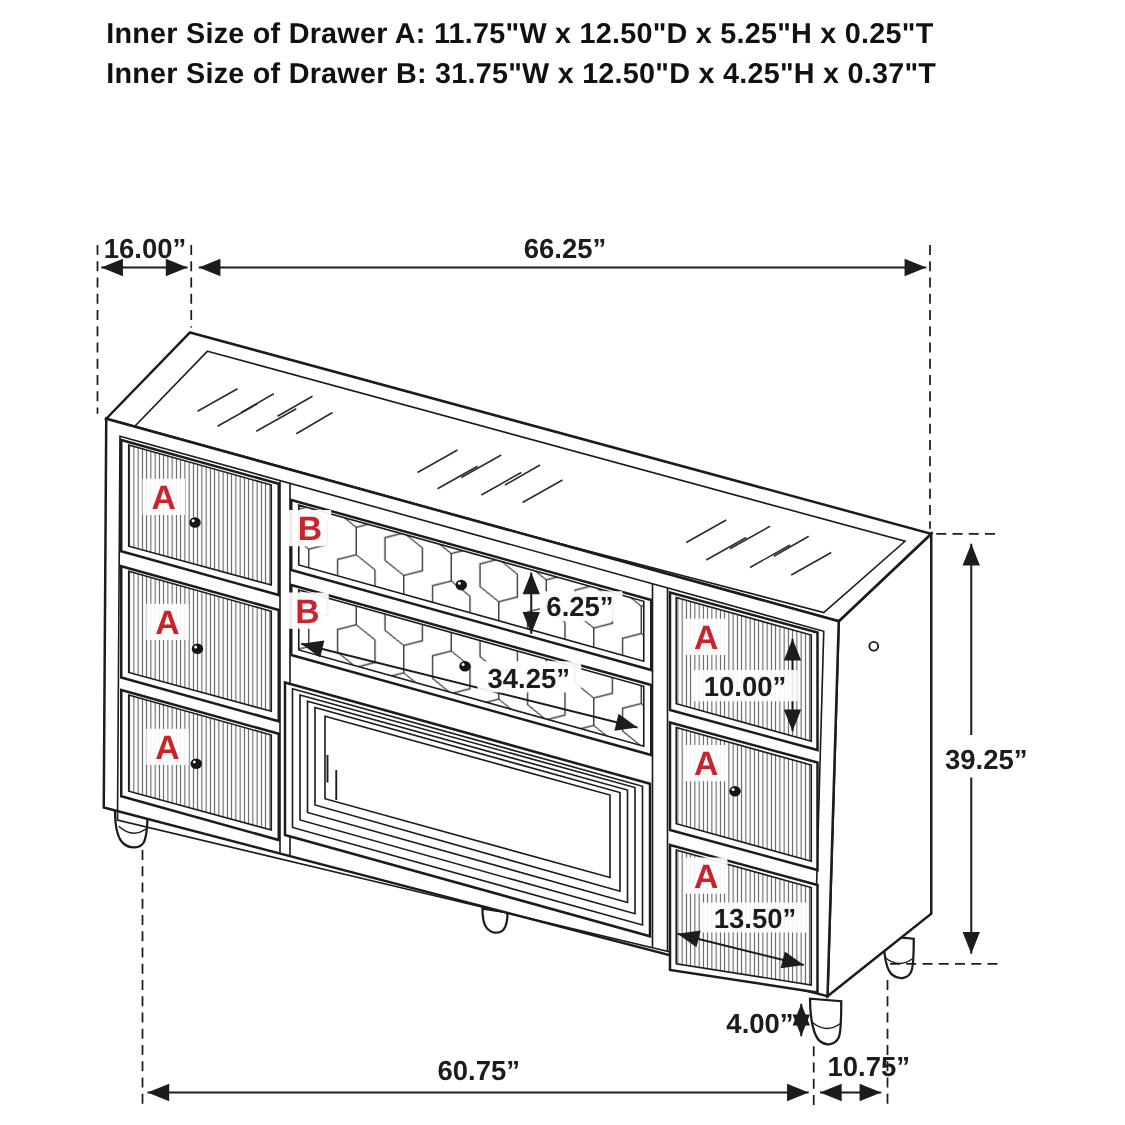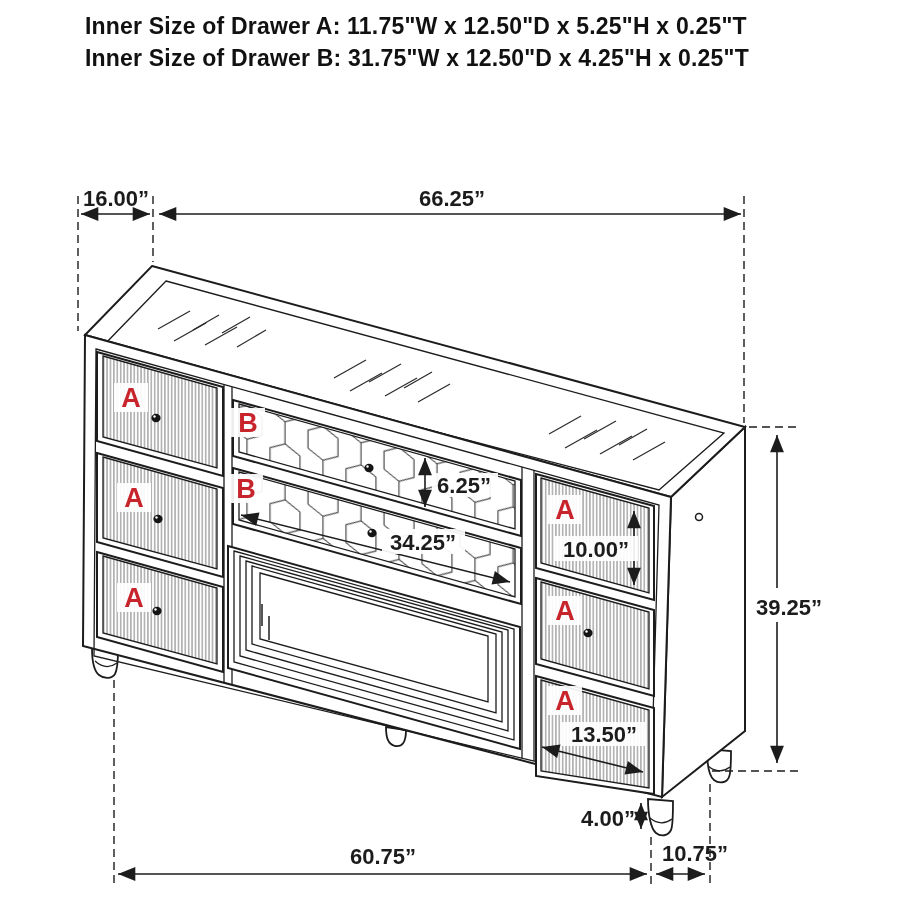--- a/index.html
+++ b/index.html
@@ -18,21 +18,21 @@
   .hatch{stroke:#2a2a2a;stroke-width:1.2;}
   .patch{fill:#ffffff;opacity:.92;}
 </style>
 </head>
 <body>
 
 <div class="stage">
 
   <div class="hdr">
     <div>Inner Size of Drawer A: 11.75"W x 12.50"D x 5.25"H x 0.25"T</div>
-    <div>Inner Size of Drawer B: 31.75"W x 12.50"D x 4.25"H x 0.25"T</div>
+    <div>Inner Size of Drawer B: 31.75"W x 12.50"D x 4.25"H x 0.37"T</div>
   </div>
 
   <svg width="900" height="900" viewBox="0 0 900 900">
     <defs>
       <marker id="arr" viewBox="0 0 12 10" refX="11" refY="5" markerWidth="13" markerHeight="11" orient="auto">
         <path d="M1,1 L11,5 L1,9 Z" fill="#1c1c1c"></path>
       </marker>
       <marker id="arrS" viewBox="0 0 12 10" refX="11" refY="5" markerWidth="13" markerHeight="11" orient="auto-start-reverse">
         <path d="M1,1 L11,5 L1,9 Z" fill="#1c1c1c"></path>
       </marker>

